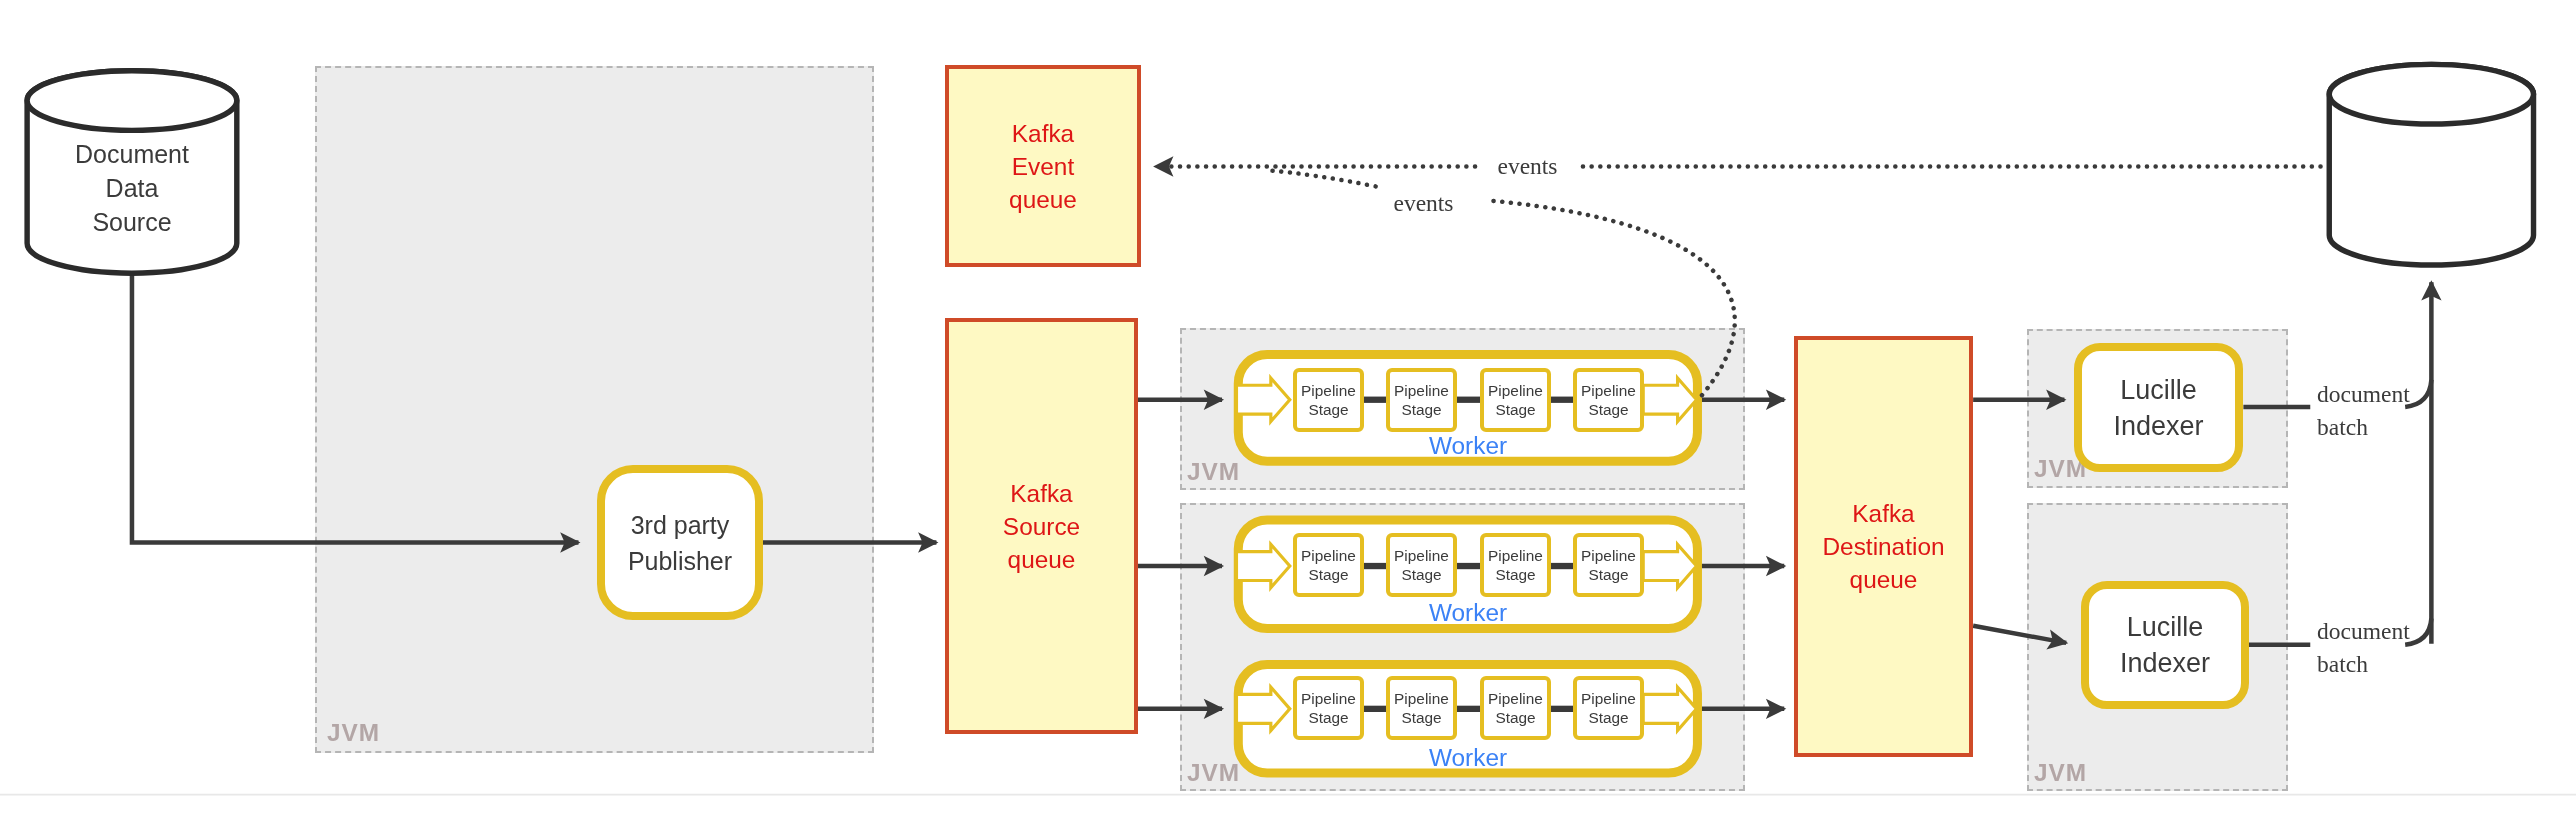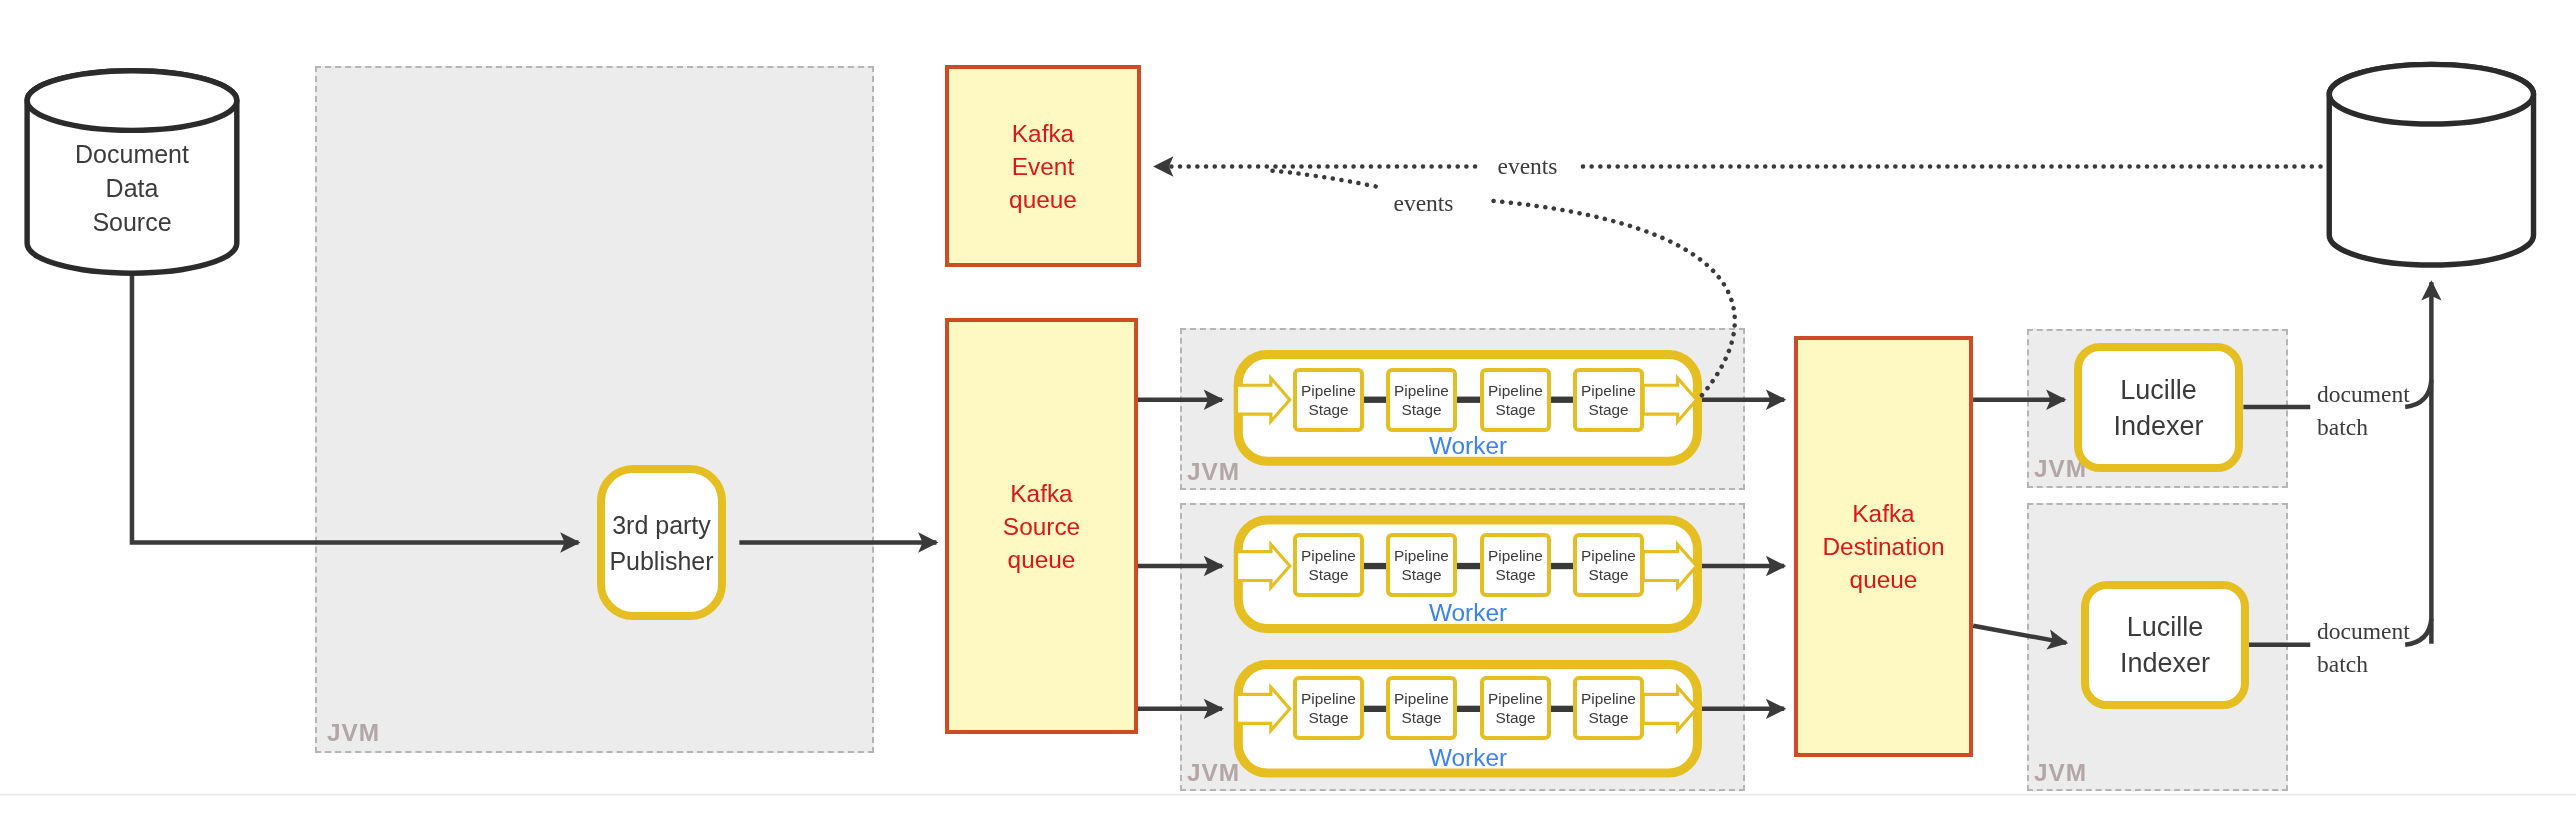--- a/index.html
+++ b/index.html
@@ -113,21 +113,21 @@
     </g>
   </svg>
 
   <div class="abs cyl-label" style="left:28px;top:137px;width:208px;">
     <div>Document</div>
     <div>Data</div>
     <div>Source</div>
   </div>
 
 
-  <div class="abs ybox publisher" style="left:597px;top:465px;width:129px;height:155px;">
+  <div class="abs ybox publisher" style="left:597px;top:465px;width:166px;height:155px;">
     <div>3rd party</div>
     <div>Publisher</div>
   </div>
 
   <div class="abs queue-box" style="left:945px;top:65px;width:196px;height:202px;">
     <div>Kafka</div>
     <div>Event</div>
     <div>queue</div>
   </div>
 

